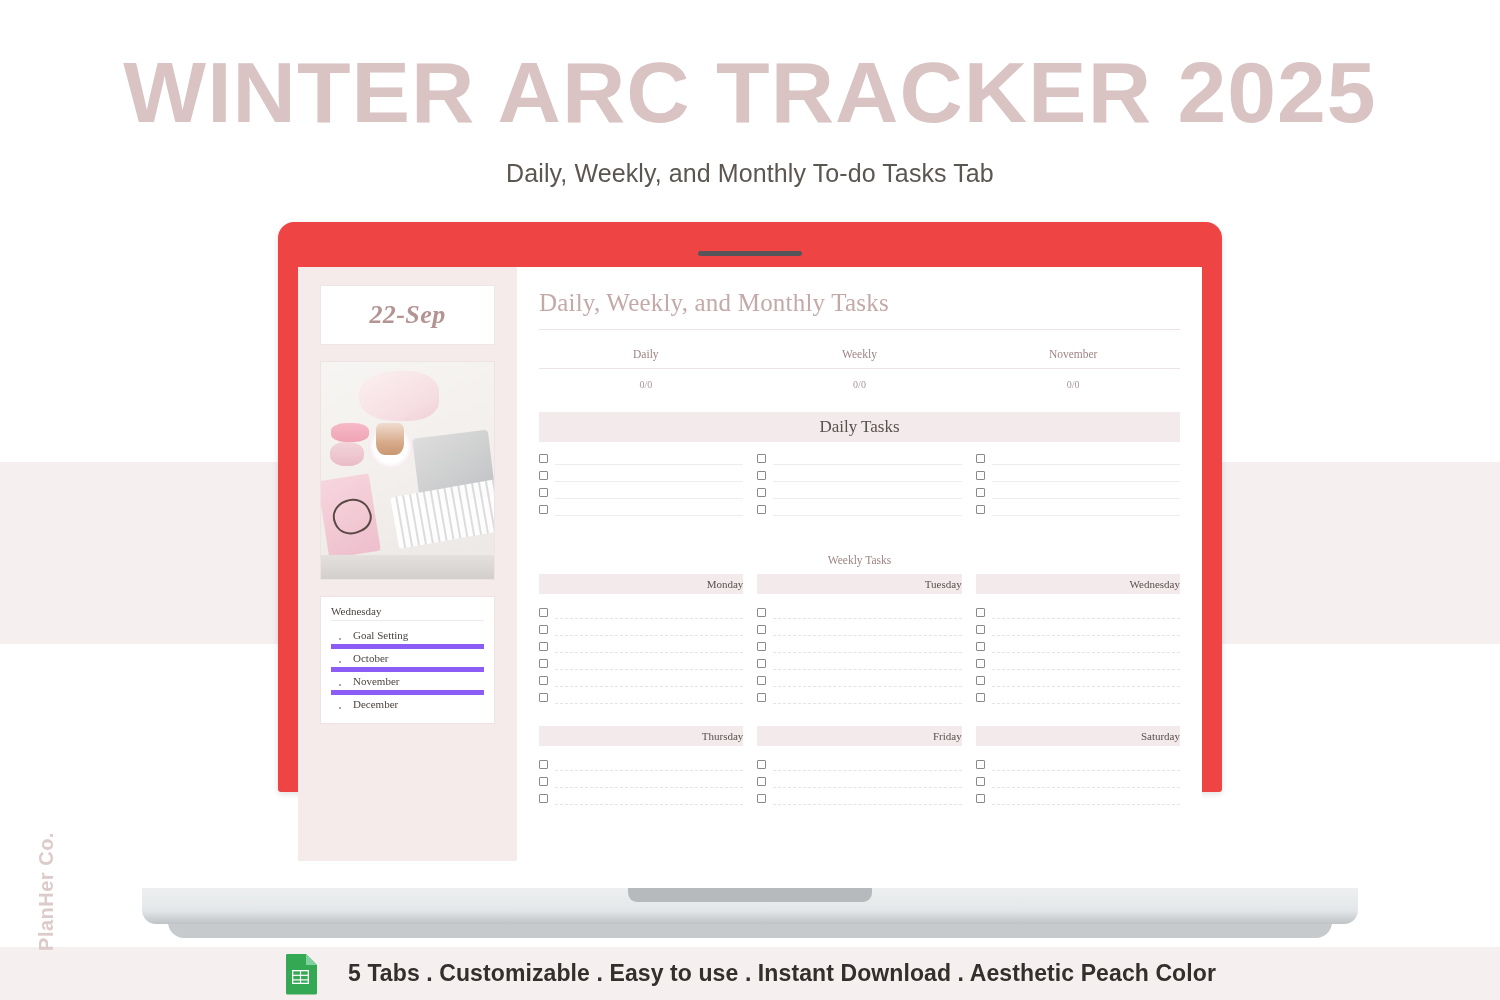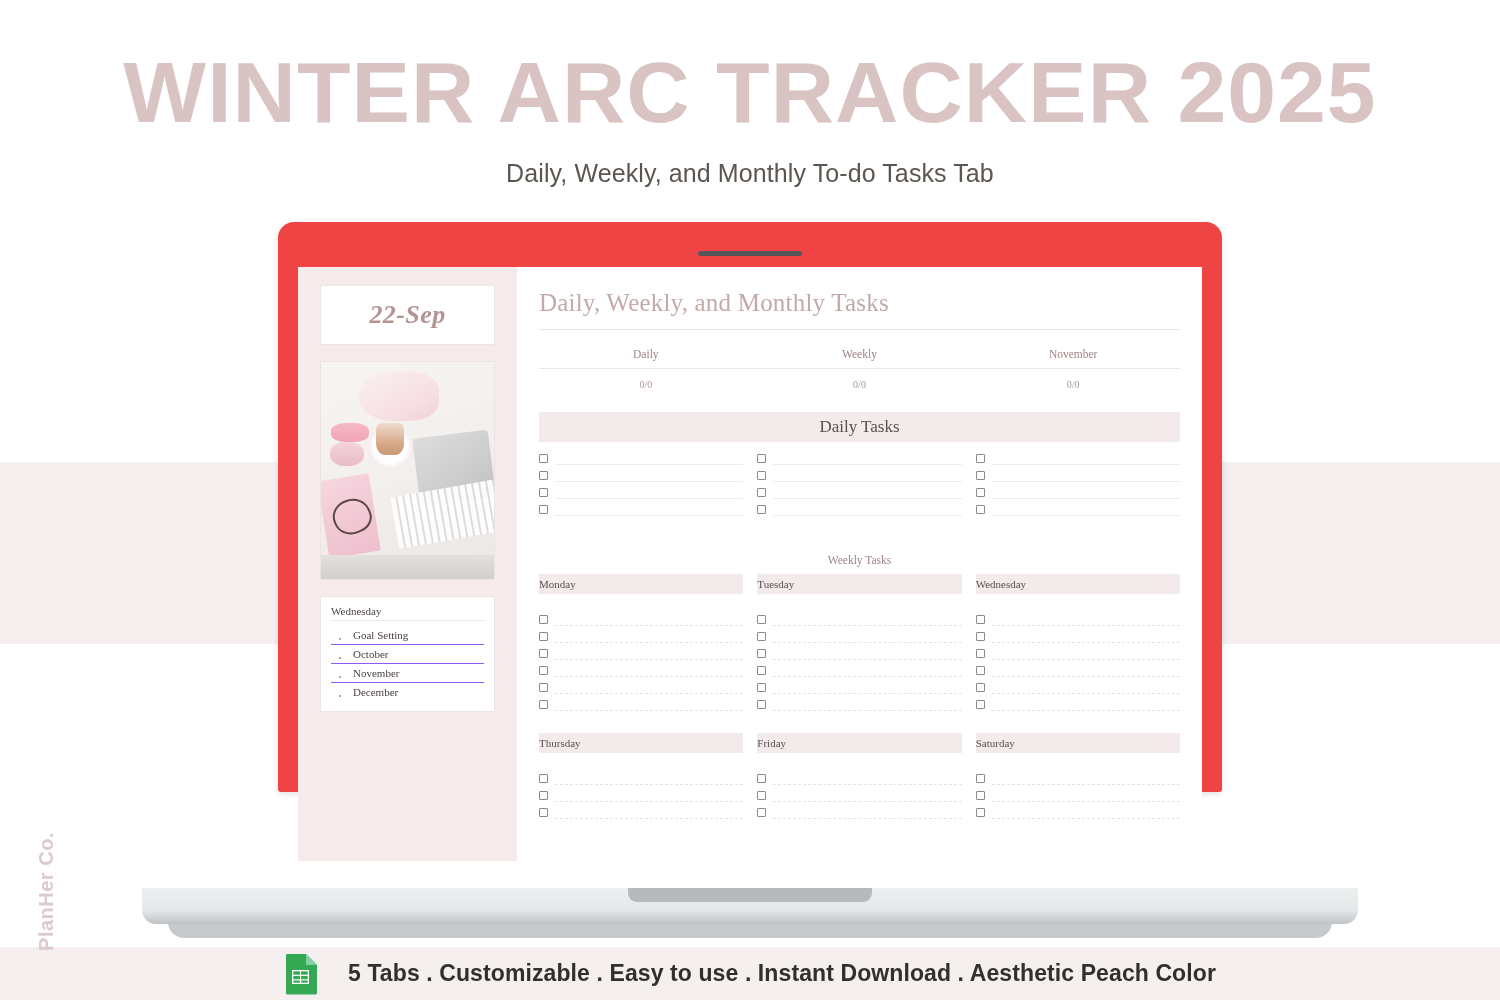--- a/index.html
+++ b/index.html
@@ -258,21 +258,21 @@
     padding-bottom: 3px;
     border-bottom: 1px solid #F0E9E9;
   }
   .nav-list { list-style: none; }
   .nav-item {
     font-family: "Liberation Serif", serif;
     font-size: 11px;
     color: #4B4440;
     padding: 3px 0 3px 22px;
     position: relative;
-    border-bottom: 1px solid #8b5cf6;
+    border-bottom: 5px solid #8b5cf6;
   }
   .nav-item:last-child { border-bottom: none; }
   .nav-item:before {
     content: "";
     position: absolute;
     left: 8px; top: 12px;
     width: 2px; height: 2px;
     background: #958D88;
     border-radius: 50%;
   }
@@ -334,26 +334,26 @@
 
   
   .task-grid {
     display: flex;
     gap: 14px;
     margin-top: 8px;
   }
   .task-col { flex: 1; }
   .col-head {
     background: #F3EBEB;
-    text-align: left;
+    text-align: right;
     font-family: "Liberation Serif", serif;
     font-size: 11px;
     color: #5B4F4F;
     padding: 4px 0;
-    margin-bottom: 17px;
+    margin-bottom: 10px;
   }
   .task-row {
     display: flex;
     align-items: center;
     gap: 7px;
     height: 17px;
   }
   .cb {
     width: 9px; height: 9px;
     flex: 0 0 9px;

